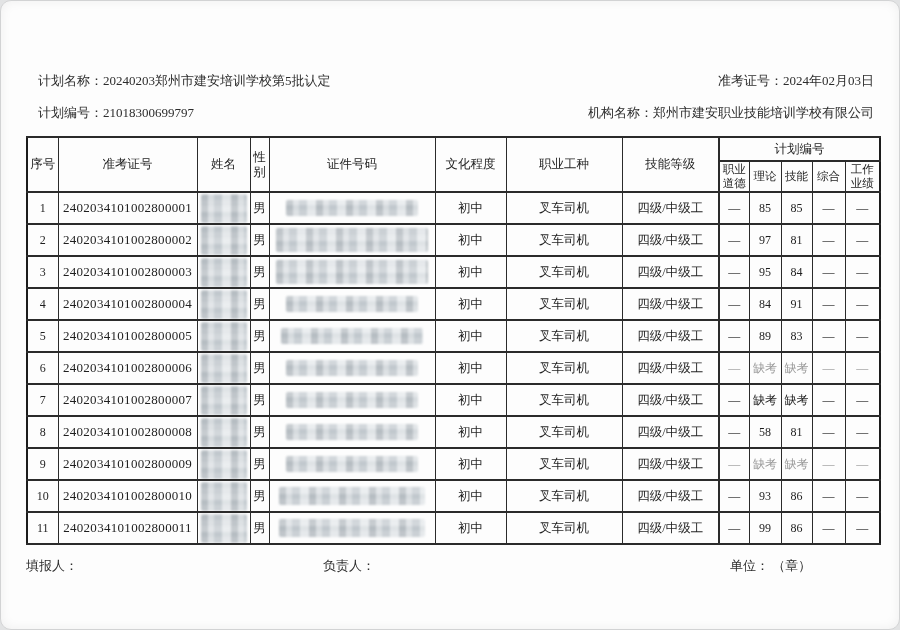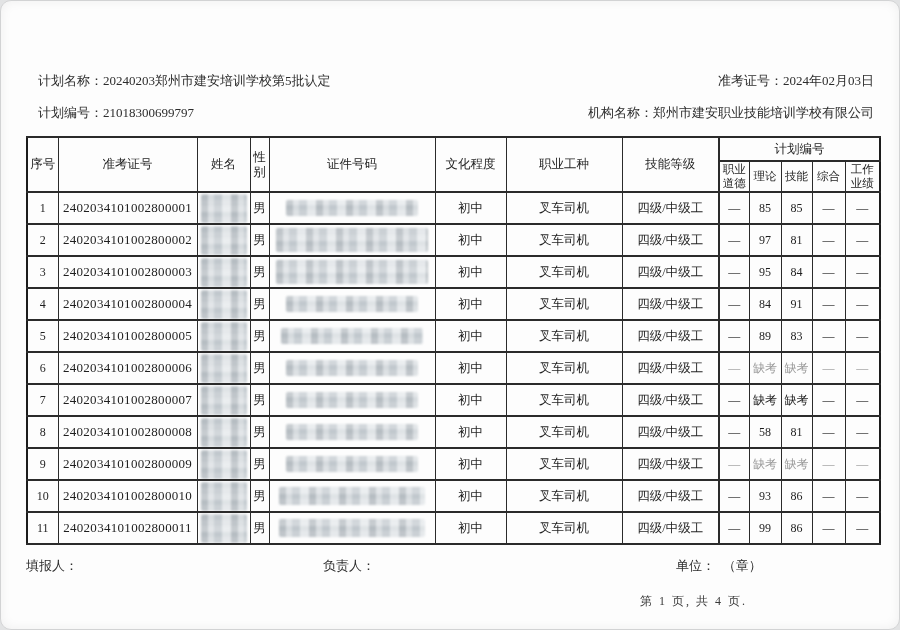--- a/index.html
+++ b/index.html
@@ -59,21 +59,21 @@
   .id-mosaic{width:132px;height:16px;}
   tbody tr:nth-child(2) .id-mosaic,
   tbody tr:nth-child(3) .id-mosaic{height:24px;width:152px;}
   tbody tr:nth-child(5) .id-mosaic{width:142px;}
   tbody tr:nth-child(10) .id-mosaic,
   tbody tr:nth-child(11) .id-mosaic{width:146px;height:18px;}
 
   .footer-line{position:absolute;top:556px;left:0;width:900px;font-size:13px;color:#2c2c2c;}
   .footer-filler{position:absolute;left:25px;text-align:center;}
   .footer-manager{position:absolute;left:322px;}
-  .footer-unit{position:absolute;left:675px;font-family:Liberation Mono, monospace;}
+  .footer-unit{position:absolute;left:729px;}
   .page-info{
     position:absolute;top:592px;left:600px;width:185px;
     text-align:center;font-size:12px;color:#3a3a3a;letter-spacing:2px;
   }
 </style>
 </head>
 <body>
 
 <div class="sheet">
 
@@ -336,15 +336,14 @@
   </tr>
       </tbody>
   </table>
 
   <div class="footer-line">
     <span class="footer-filler">填报人：</span>
     <span class="footer-manager">负责人：</span>
     <span class="footer-unit"><span>单位：</span> <span>（章）</span></span>
   </div>
 
-  <div class="page-info">第 1 页, 共 4 页.</div>
 
 </div>
 
 </body></html>

